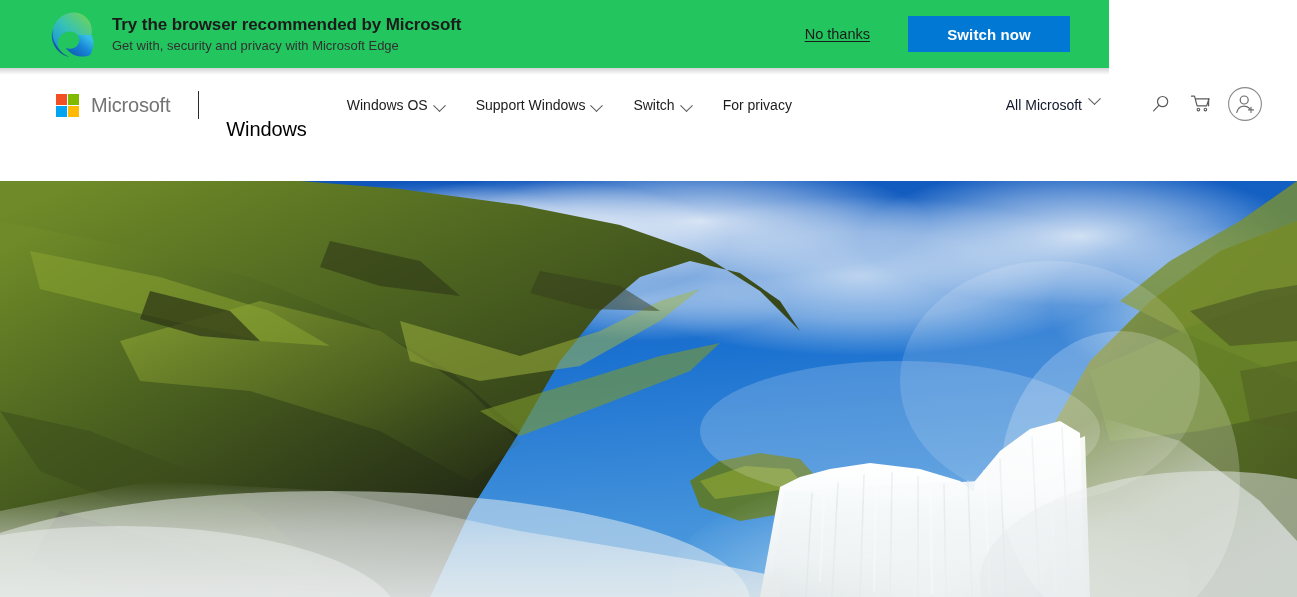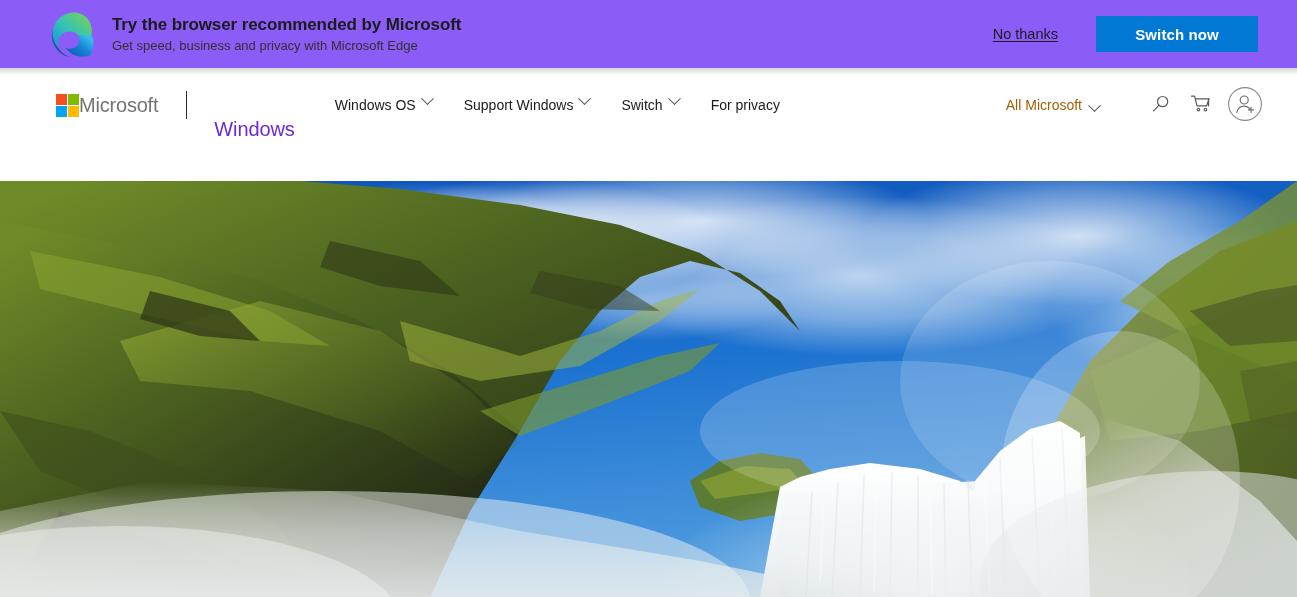--- a/index.html
+++ b/index.html
@@ -17,23 +17,23 @@
   .page {
     position: relative;
     width: 1297px;
     height: 597px;
     overflow: hidden;
   }
 
   
   .promo-banner {
     position: relative;
-    width: 1297px;
+    width: 1109px;
     height: 68px;
-    background: #8b5cf6;
+    background: #22c55e;
     display: flex;
     align-items: center;
     z-index: 10;
     gap: 16px;
   }
   .promo-banner::after {
     content: "";
     position: absolute;
     left: 0; right: 0; bottom: -7px;
     height: 7px;
@@ -115,21 +115,21 @@
     align-items: center;
     width: 100%;
     height: 34px;
     padding-left: 56px;
     padding-right: 30px;
   }
 
   .ms-logo-link {
     display: flex;
     align-items: center;
-    gap: 0;
+    gap: 12px;
     cursor: pointer;
     text-decoration: none;
   }
   .ms-squares {
     width: 23px;
     height: 23px;
     display: grid;
     grid-template-columns: 11px 11px;
     grid-template-rows: 11px 11px;
     gap: 1px;
@@ -150,36 +150,36 @@
     width: 1px;
     height: 28px;
     background: #2b2b2b;
     margin-left: 28px;
     margin-right: 27px;
     flex: none;
   }
 
   .brand-name {
     font-size: 20px;
-    color: #6d28d9;
+    color: #000000;
     white-space: nowrap;
     cursor: pointer;
     letter-spacing: -0.1px;
     margin-top: 48px;
   }
 
   .nav-links {
     display: flex;
     align-items: center;
     margin-left: 40px;
     gap: 0;
   }
   .nav-link {
     display: flex;
-    align-items: flex-start;
+    align-items: flex-end;
     gap: 7px;
     font-size: 14px;
     color: #1b1b1b;
     padding: 6px 16px;
     cursor: pointer;
     white-space: nowrap;
   }
   .nav-link:first-child { padding-left: 0; }
 
   .chev {
@@ -193,24 +193,24 @@
   }
 
   .nav-right {
     margin-left: auto;
     display: flex;
     align-items: center;
     gap: 0;
   }
   .all-microsoft {
     display: flex;
-    align-items: flex-end;
+    align-items: flex-start;
     gap: 8px;
     font-size: 14px;
-    color: #a16207;
+    color: #0f172a;
     padding: 6px 10px;
     cursor: pointer;
     white-space: nowrap;
     margin-right: 32px;
   }
 
   .icon-btn {
     display: flex;
     align-items: center;
     justify-content: center;
@@ -262,21 +262,21 @@
             </linearGradient>
           </defs>
           <path d="M24 2.4C12.1 2.4 2.6 11.9 2.6 23.8c0 6.2 2.6 11.8 6.9 15.8-2.6-4.6-2.2-10.6 1.6-14.6 3.2-3.4 8-4.3 12.2-3 1.7.5 3.2 1.5 4.3 2.9h13.9C44.1 12.8 35.1 2.4 24 2.4z" fill="url(#edgeGreen)"></path>
           <path d="M41.5 24.9H27.6c1.1 1.4 1.7 3.1 1.7 4.9 0 5-4 9-9 9-1.8 0-3.4-.5-4.8-1.4 3.6 5.6 9.9 9.2 17 9.2 2.6 0 5.1-.5 7.4-1.4 2.4-3.7 3.5-8.1 3.5-12.7 0-2.7-.7-5.3-1.9-7.6z" fill="url(#edgeBlue)"></path>
           <path d="M9.5 39.6c-.3-.3-.6-.7-.9-1.1C5.2 34.1 2.6 29 2.6 23.8c0-1.7.2-3.3.6-4.9-.9 2-1.4 4.3-1.4 6.6 0 9.9 6.6 18.3 15.6 21 .6.2 1.2.3 1.9.4-3.9-1.3-7.3-3.9-9.8-7.3z" fill="url(#edgeDark)"></path>
           <path d="M24 2.4c-5.5 0-10.5 2.1-14.3 5.5C6 11.4 3.7 16.1 3.1 21.3c1.1-4.6 4.3-8.5 8.8-10.3 5.2-2.1 11-1 15 2.4 2.3 2 3.9 4.6 4.5 7.5h9.5C38.9 11.9 32.2 2.4 24 2.4z" fill="none"></path>
         </svg>
       </span>
       <div class="promo-text-block">
         <div class="promo-title">Try the browser recommended by Microsoft</div>
-        <div class="promo-sub">Get speed, business and privacy with Microsoft Edge</div>
+        <div class="promo-sub">Get with, security and privacy with Microsoft Edge</div>
       </div>
     </div>
 
     <div class="promo-right">
       <a class="no-thanks">No thanks</a>
       <button class="switch-now">Switch now</button>
     </div>
   </div>
 
   <div class="main-nav">

